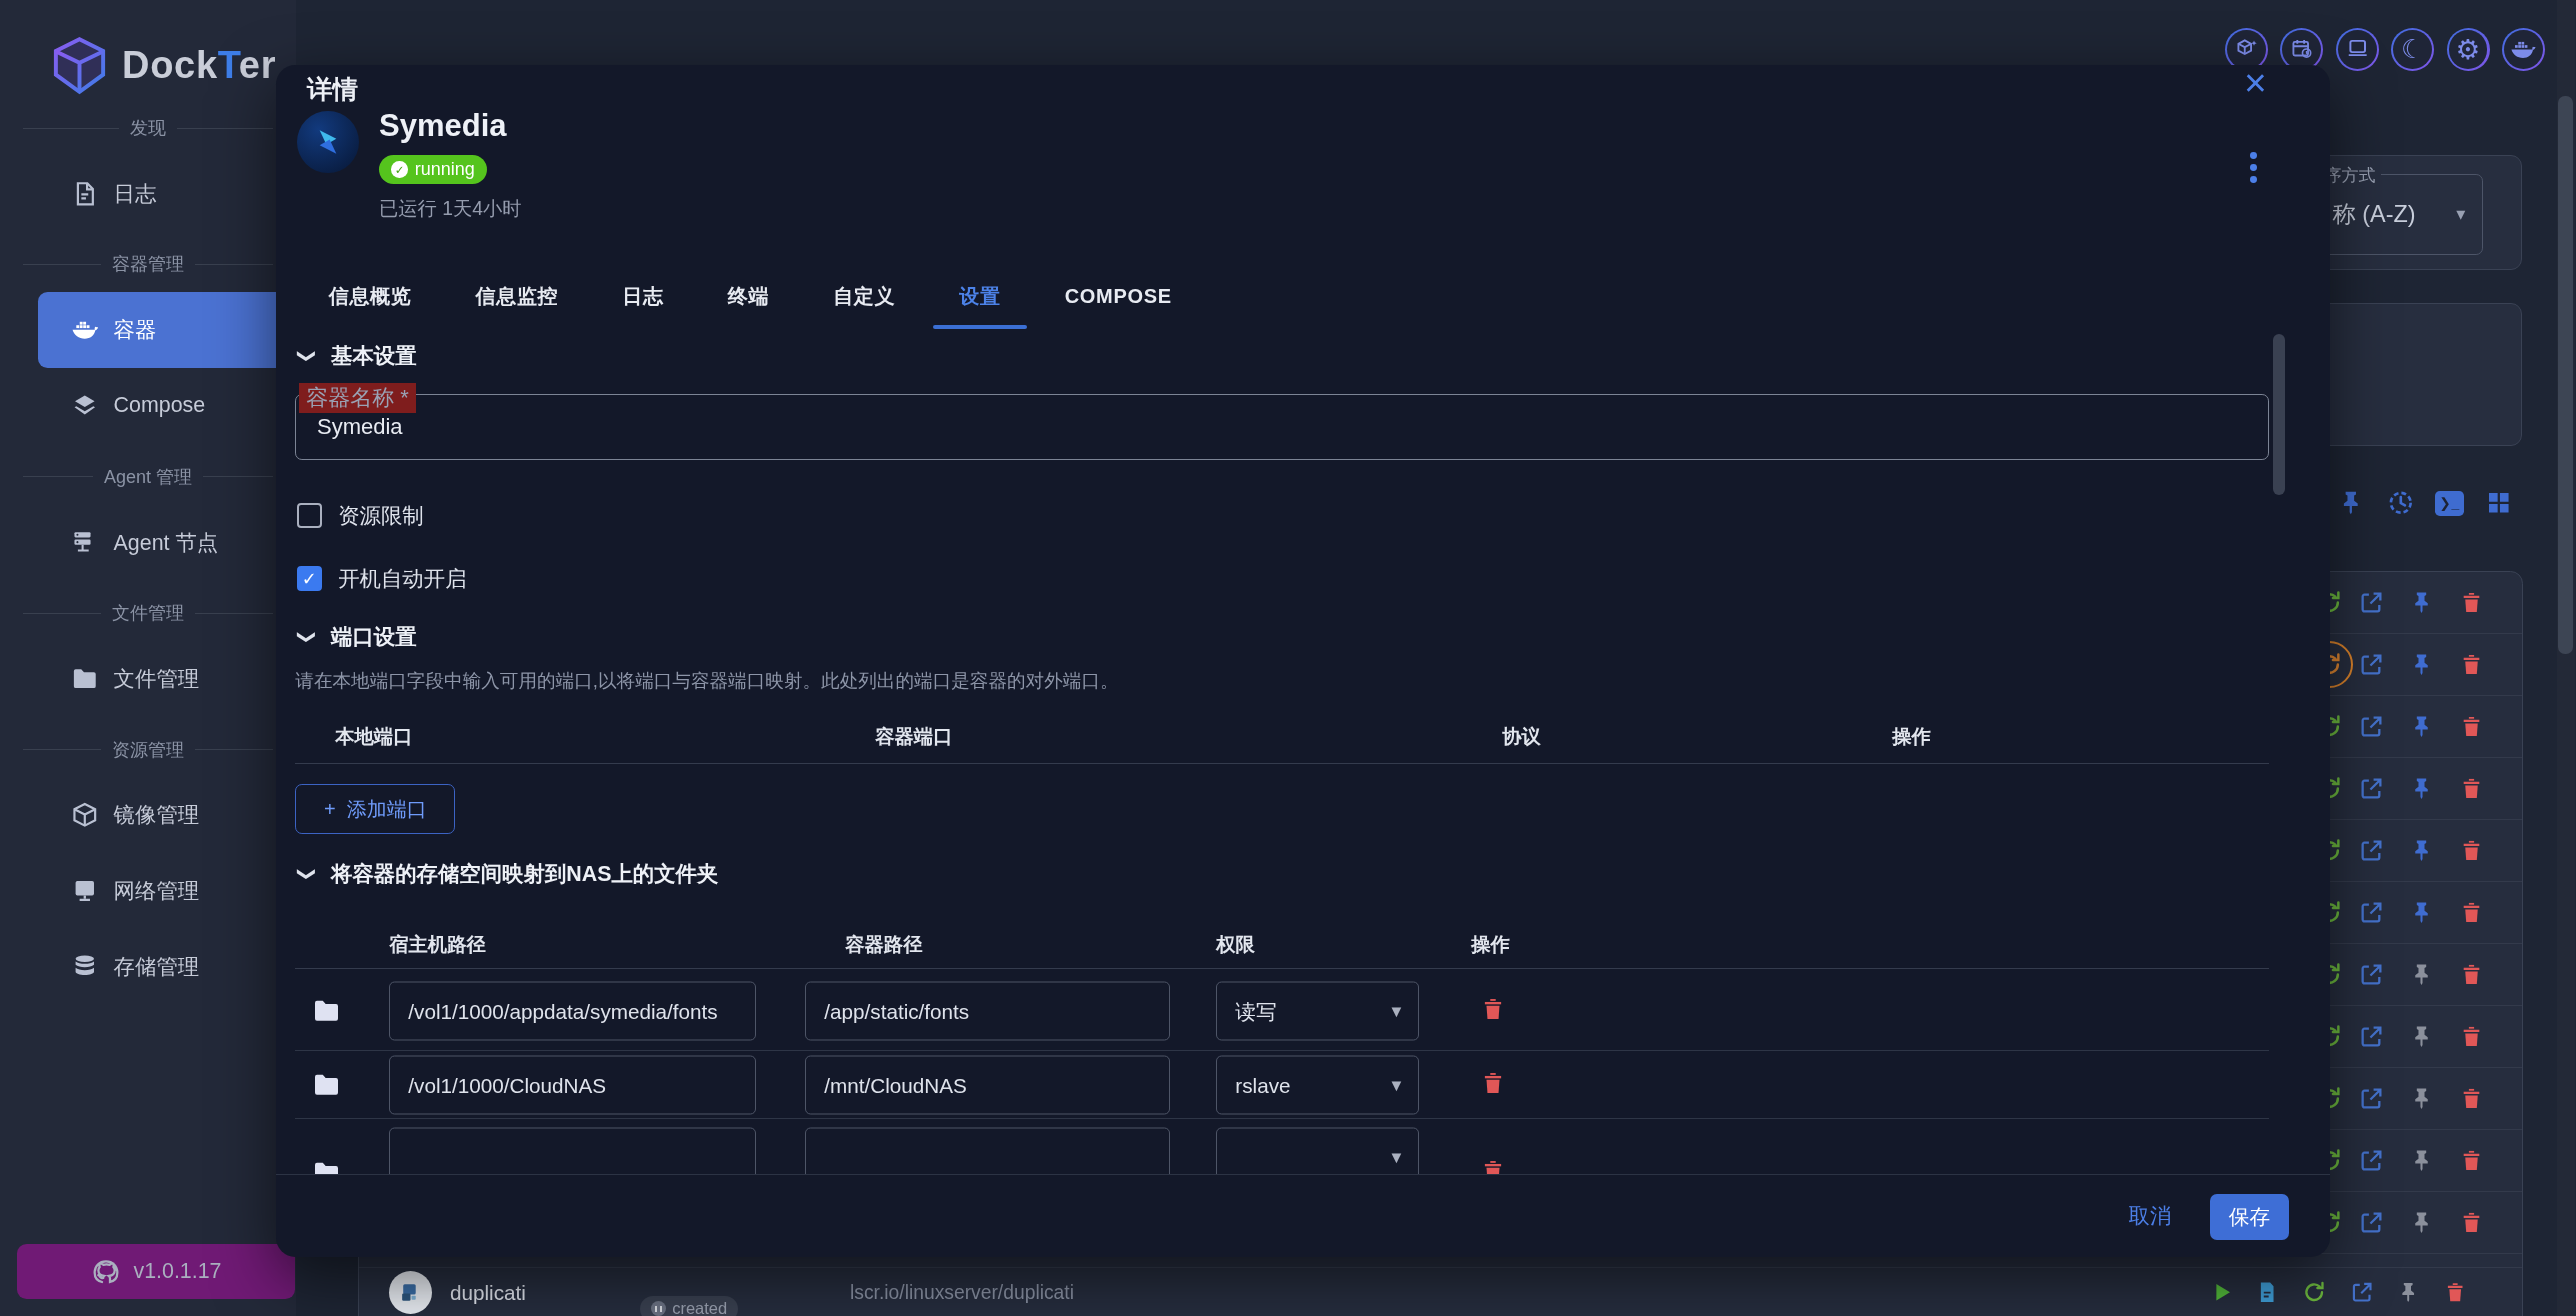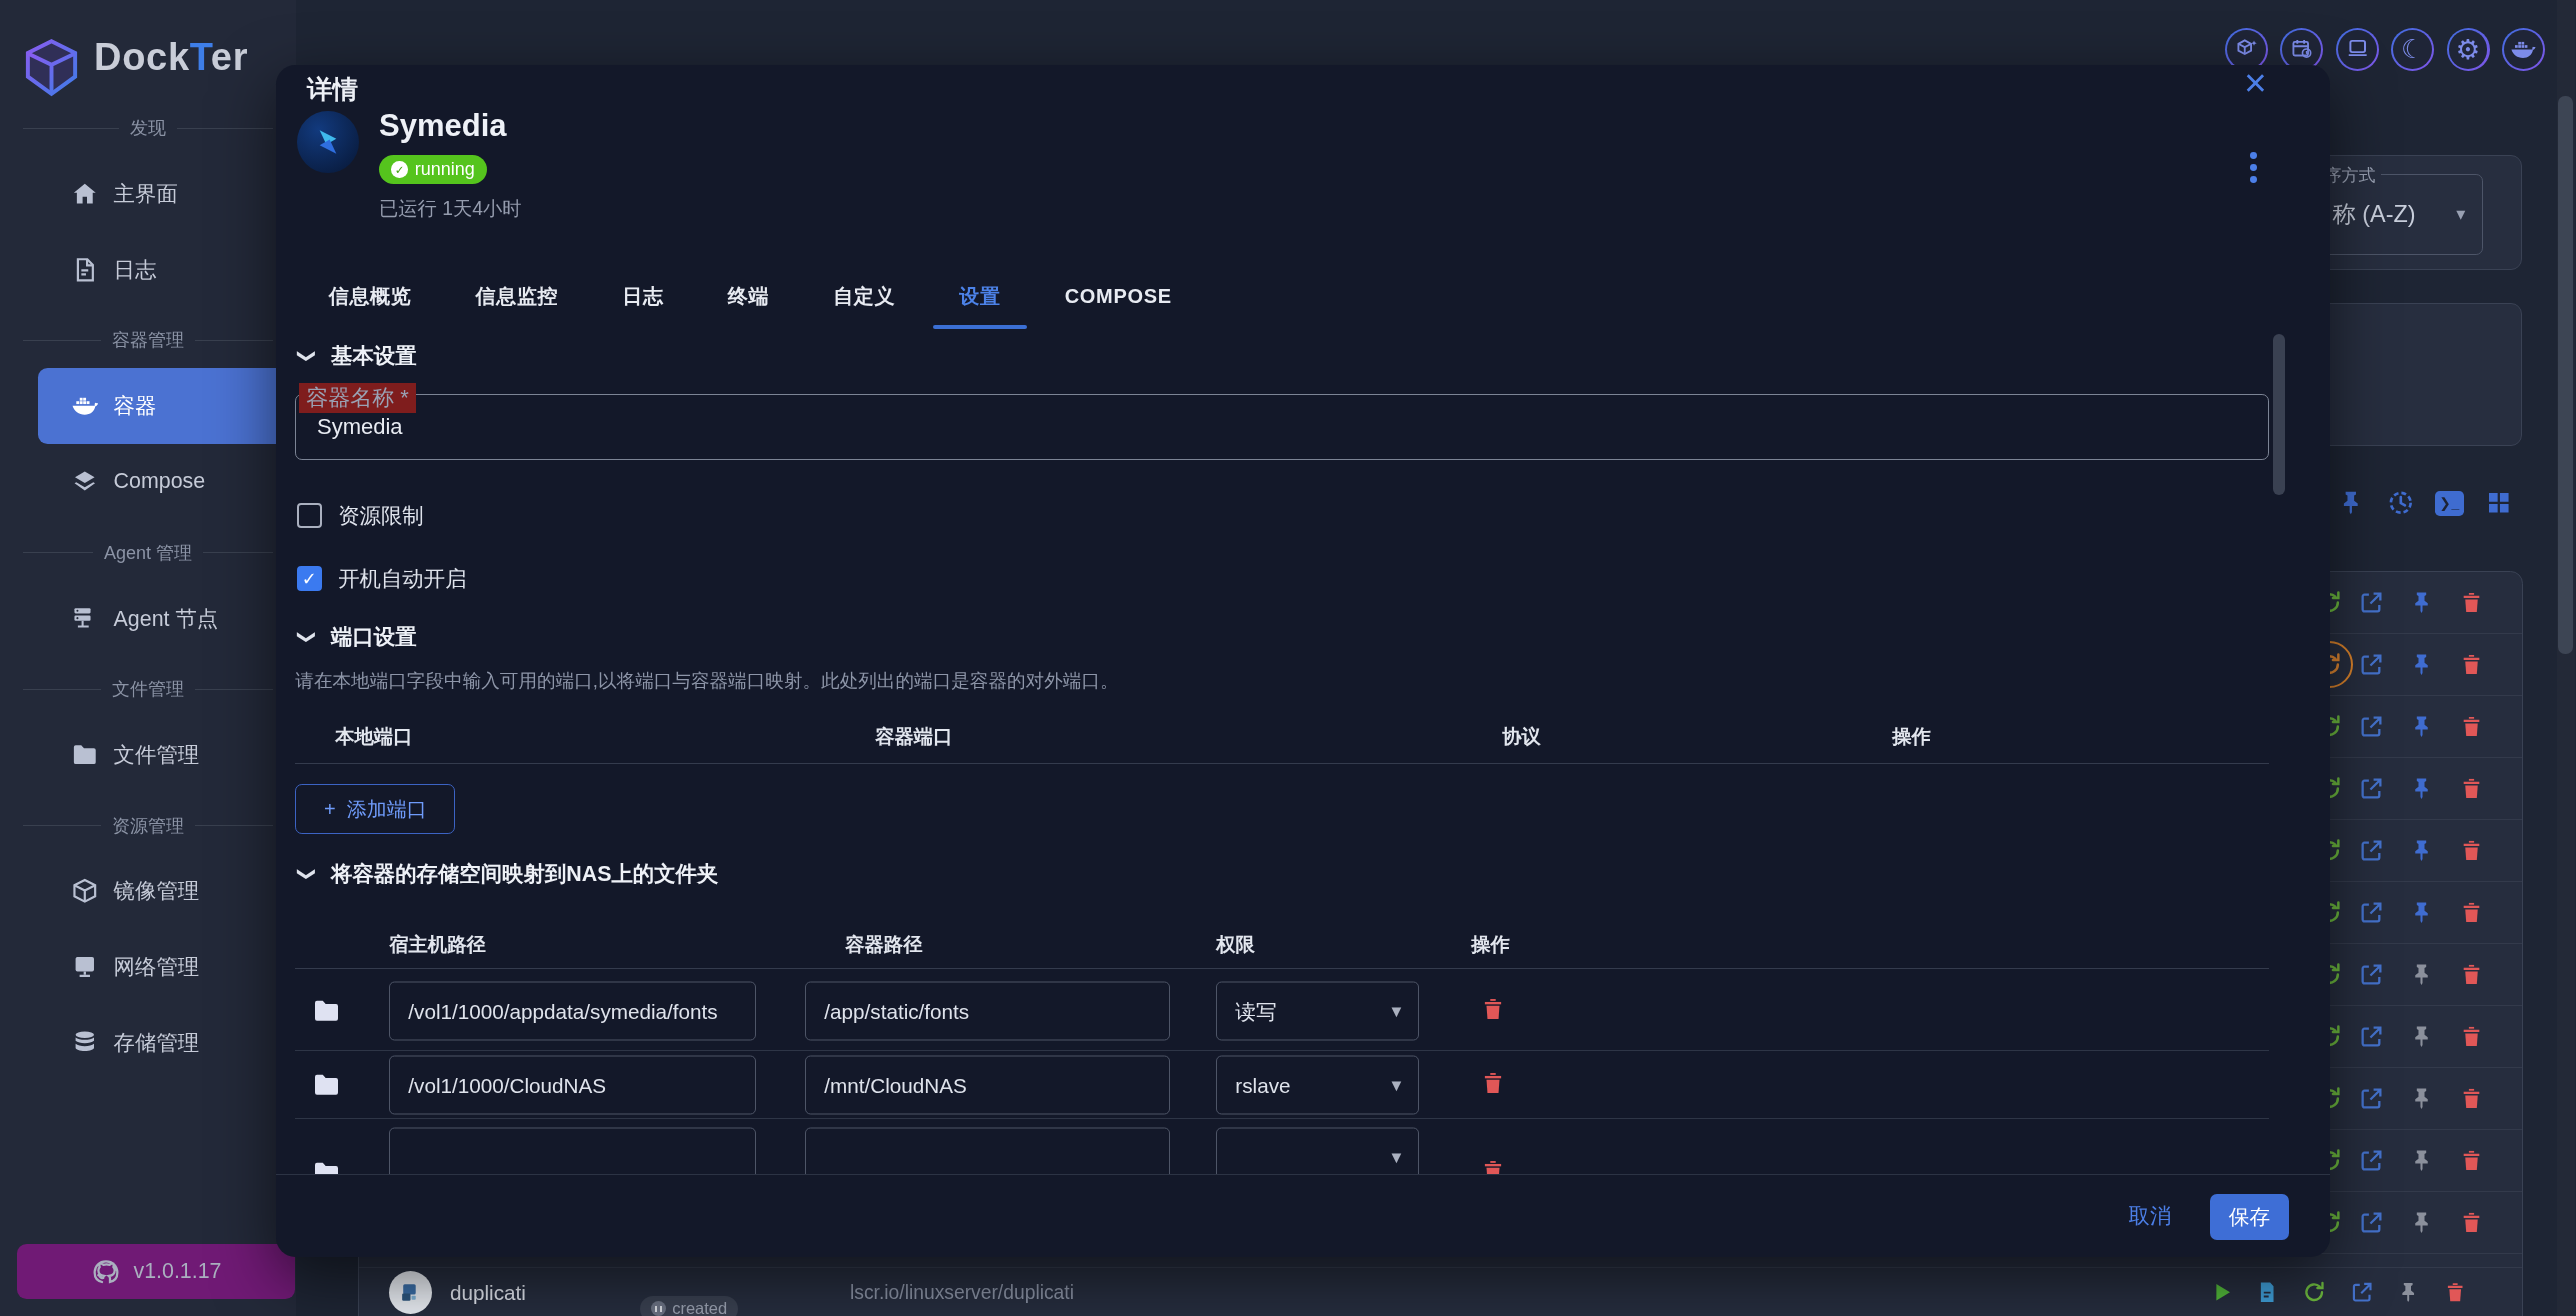--- a/index.html
+++ b/index.html
@@ -45,21 +45,21 @@
   .pause-ic i{display:block;width:2.1px;height:6.2px;background:#d8dbe2;}
   .b-image{position:absolute;left:491px;top:0;line-height:50px;font-size:19.3px;color:#8a92a4;}
   .bic{position:absolute;top:50%;transform:translate(-50%,-50%);width:29px;height:29px;display:flex;align-items:center;justify-content:center;cursor:pointer;}
   .bic svg{width:23.4px;height:23.4px;}
 
   .pagebar{position:absolute;left:2557px;top:0;width:18px;height:1316px;background:#232937;}
   .pagethumb{position:absolute;left:2558px;top:96px;width:14.5px;height:558px;background:#3d4554;border-radius:6.9px;cursor:grab;}
 
   
   .sidebar{position:absolute;left:0;top:0;width:296px;height:1316px;background:#232939;z-index:2;}
-  .logo{display:flex;gap:11px;padding:36px 0 0 20px;height:95px;}
+  .logo{display:flex;align-items:center;gap:11px;padding:36px 0 0 48px;height:95px;}
   .logo svg{width:63px;height:63px;}
   .logo-text{font-size:38px;font-weight:bold;letter-spacing:0.7px;}
   .lt1,.lt3{color:#c9cdd8;} .lt2{color:#3e7ee8;}
   .side-section-h{display:flex;align-items:center;gap:11px;height:30px;margin:18px 23.4px 12.4px 23.4px;color:#8b93a5;font-size:18px;white-space:nowrap;}
   .side-section-h::before,.side-section-h::after{content:"";flex:1;height:0.7px;background:#39404f;}
   .side-item{margin-left:38px;width:258px;height:76px;border-radius:9.6px;display:flex;align-items:center;padding-left:33px;gap:15px;color:#c6cbd8;font-size:21.4px;cursor:pointer;}
   .side-item svg{width:27.6px;height:27.6px;color:#b9c0d2;flex:none;}
   .side-item.active{background:#4b72d2;color:#ffffff;}
   .side-item.active svg{color:#ffffff;}
   .version-card{position:absolute;left:17px;top:1244px;width:278px;height:55px;border-radius:9.6px;background:#701a75;display:flex;align-items:center;justify-content:center;gap:11px;color:#aab0bf;font-size:21.4px;cursor:pointer;}
@@ -637,26 +637,20 @@
         <path d="M6.5 13.5 24 22l17.5-8.5M24 22v21" fill="none" stroke="url(#lg1)" stroke-width="3"></path>
       </svg>
       <span class="logo-text"><span class="lt1">Dock</span><span class="lt2">T</span><span class="lt3">er</span></span>
     </div>
 
     <div class="side-section-h">
         <span>发现</span>
       </div>
     <div class="side-item">
         <svg viewBox="0 0 40 40" width="27.6" height="27.6">
-          <use href="#i-home"></use>
-        </svg>
-        <span>主界面</span>
-      </div>
-    <div class="side-item">
-        <svg viewBox="0 0 40 40" width="27.6" height="27.6">
           <use href="#i-file"></use>
         </svg>
         <span>日志</span>
       </div>
 
     <div class="side-section-h">
         <span>容器管理</span>
       </div>
     <div class="side-item active">
         <svg style="height:23.4px;" viewBox="0 0 40 34" width="27.6" height="23.4">

